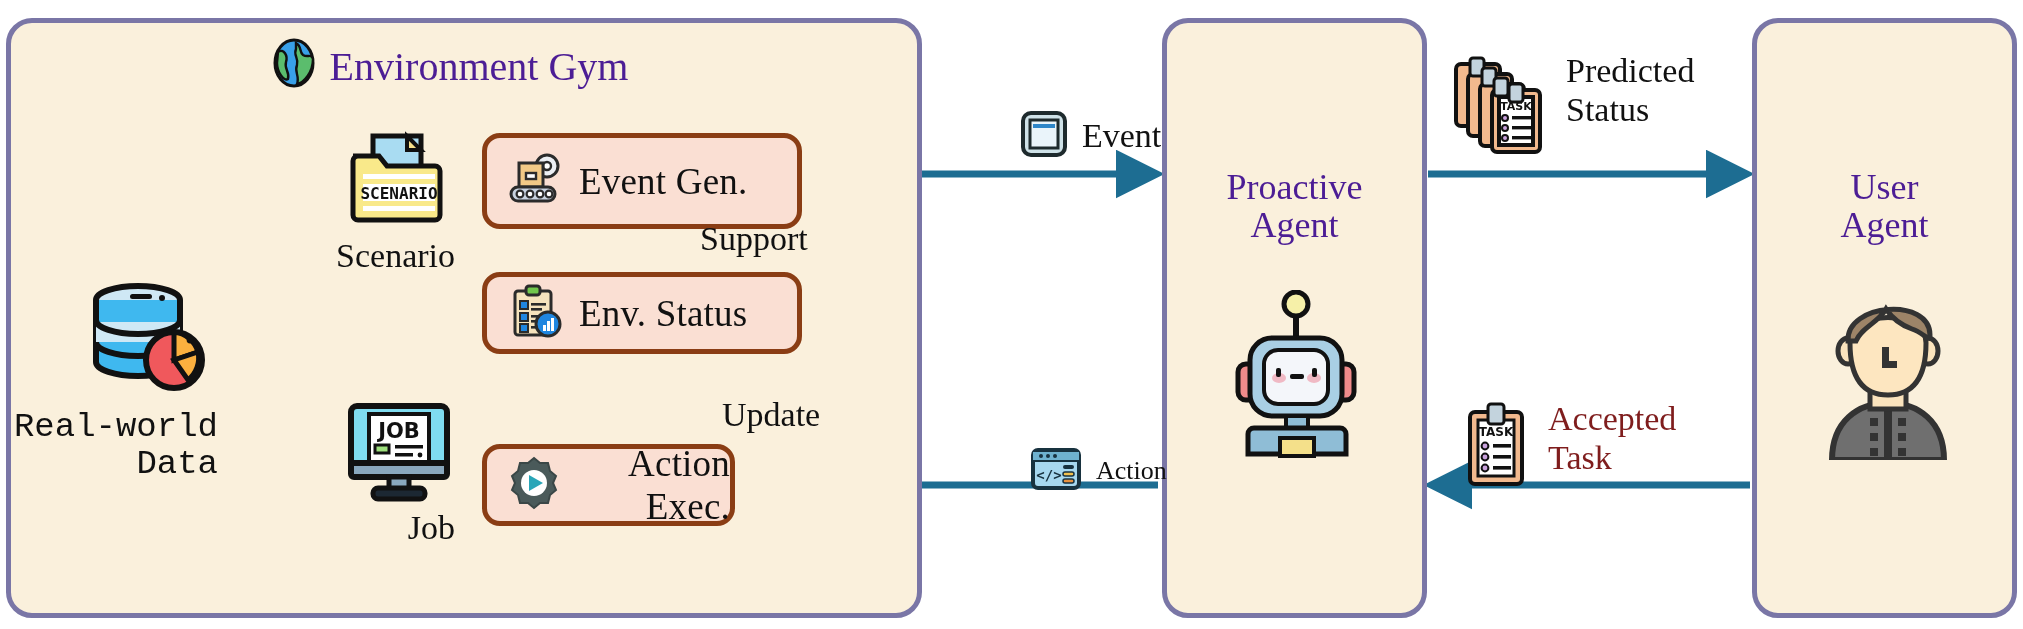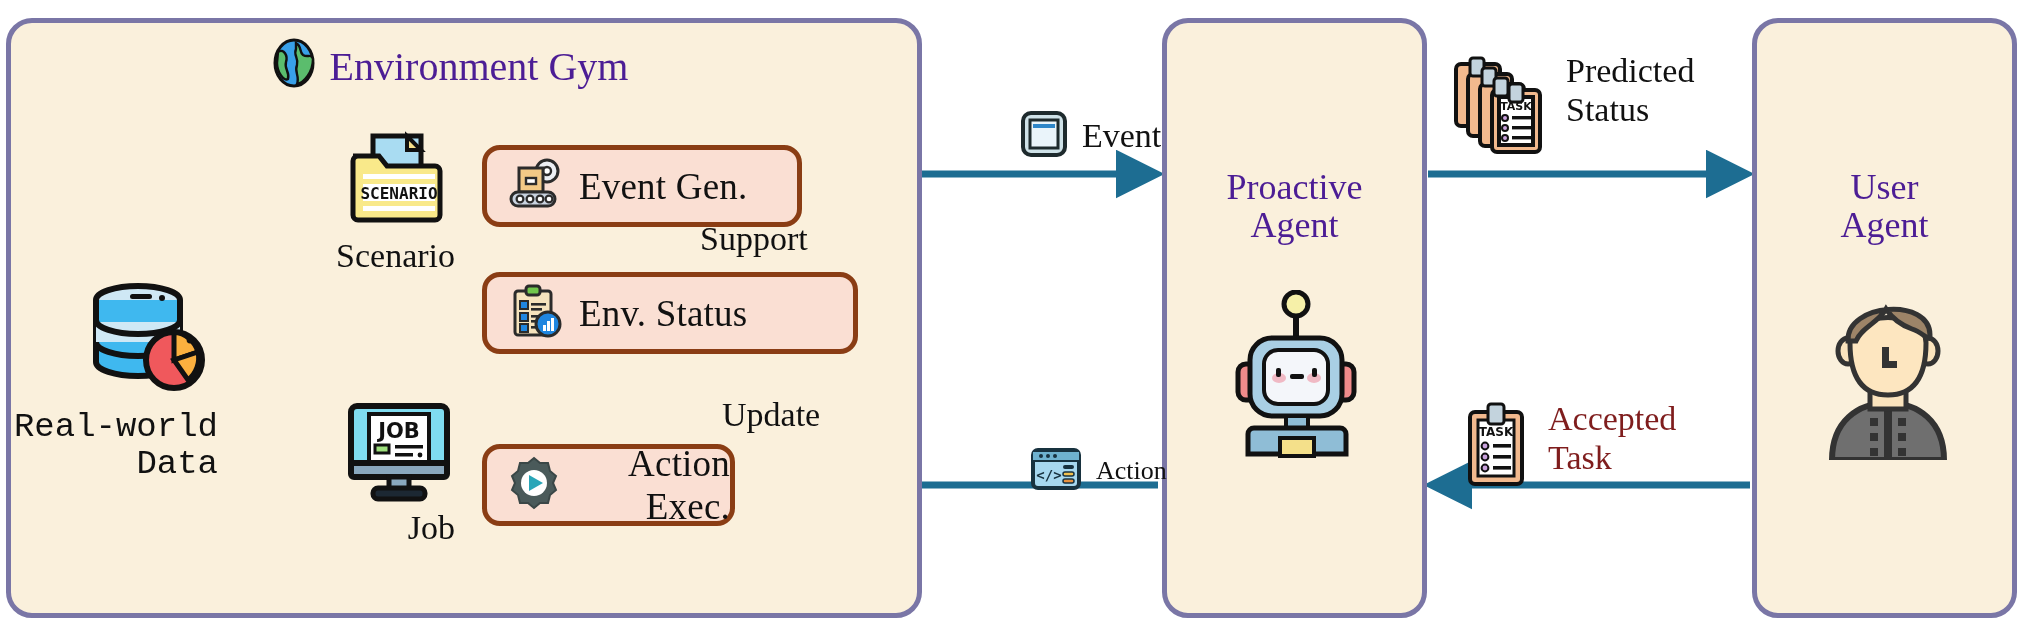--- a/index.html
+++ b/index.html
@@ -19,22 +19,22 @@
   #gym-title{left:190px;top:38px;width:520px;font-size:40px;
              display:flex;align-items:center;justify-content:center;gap:14px;}
   #proactive-title{left:1172px;top:168px;width:245px;font-size:36px;}
   #user-title{left:1762px;top:168px;width:245px;font-size:36px;}
 
   
   .pbox{position:absolute;background:#fadfd3;border:5px solid #8a3d14;
         border-radius:18px;box-sizing:border-box;display:flex;align-items:center;
         gap:16px;padding-left:20px;}
   .pbox .lbl{font-size:37px;color:#111;letter-spacing:.2px;}
-  #box-eventgen{left:482px;top:133px;width:320px;height:82px;margin-top:12px;}
-  #box-envstatus{left:482px;top:272px;width:376px;height:82px;}
+  #box-eventgen{left:482px;top:133px;width:320px;height:96px;}
+  #box-envstatus{left:482px;top:272px;width:320px;height:82px;}
   #box-actionexec{left:482px;top:444px;width:253px;height:82px;text-align:right;}
 
   
   .node{position:absolute;text-align:right;}
   .node .cap{font-size:34px;color:#111;line-height:1.08;margin-top:4px;}
   #node-data{left:8px;top:280px;width:210px;font-family:Liberation Mono, monospace;}
   #node-scenario{left:245px;top:130px;width:210px;}
   #node-job{left:245px;top:400px;width:210px;}
 
   

